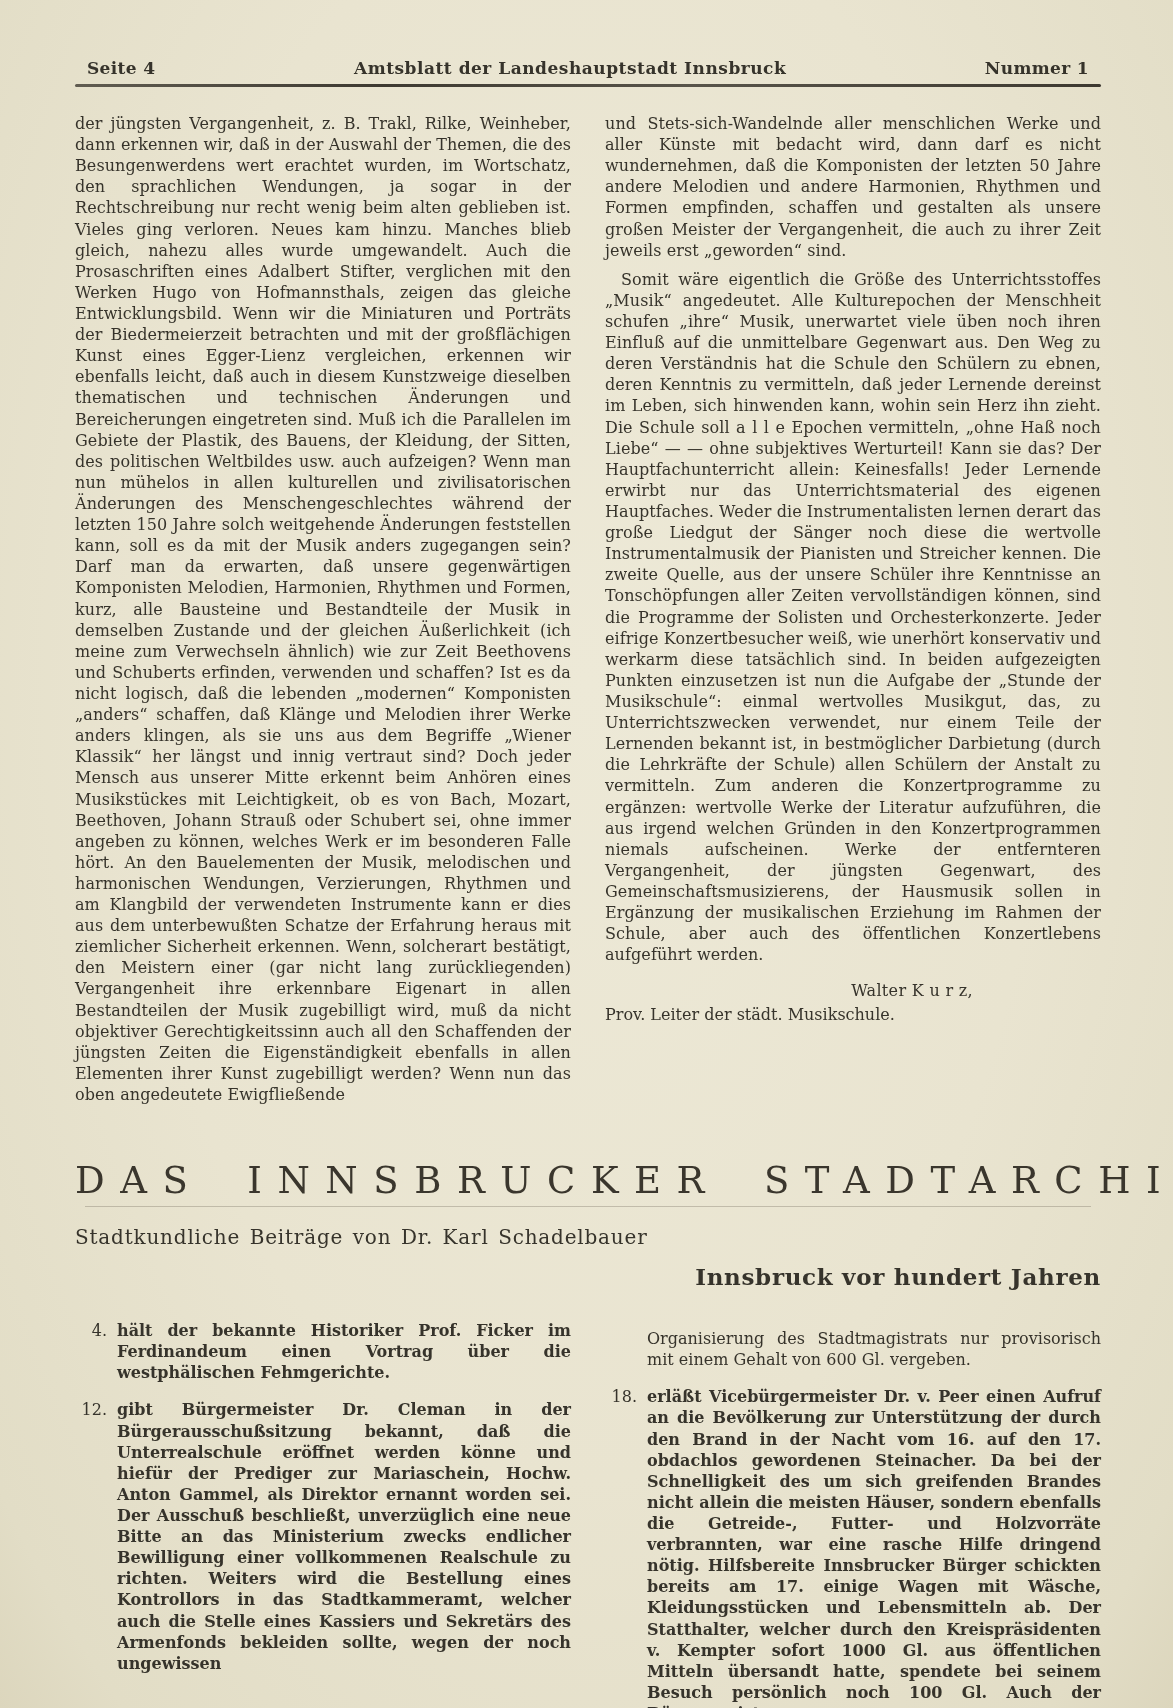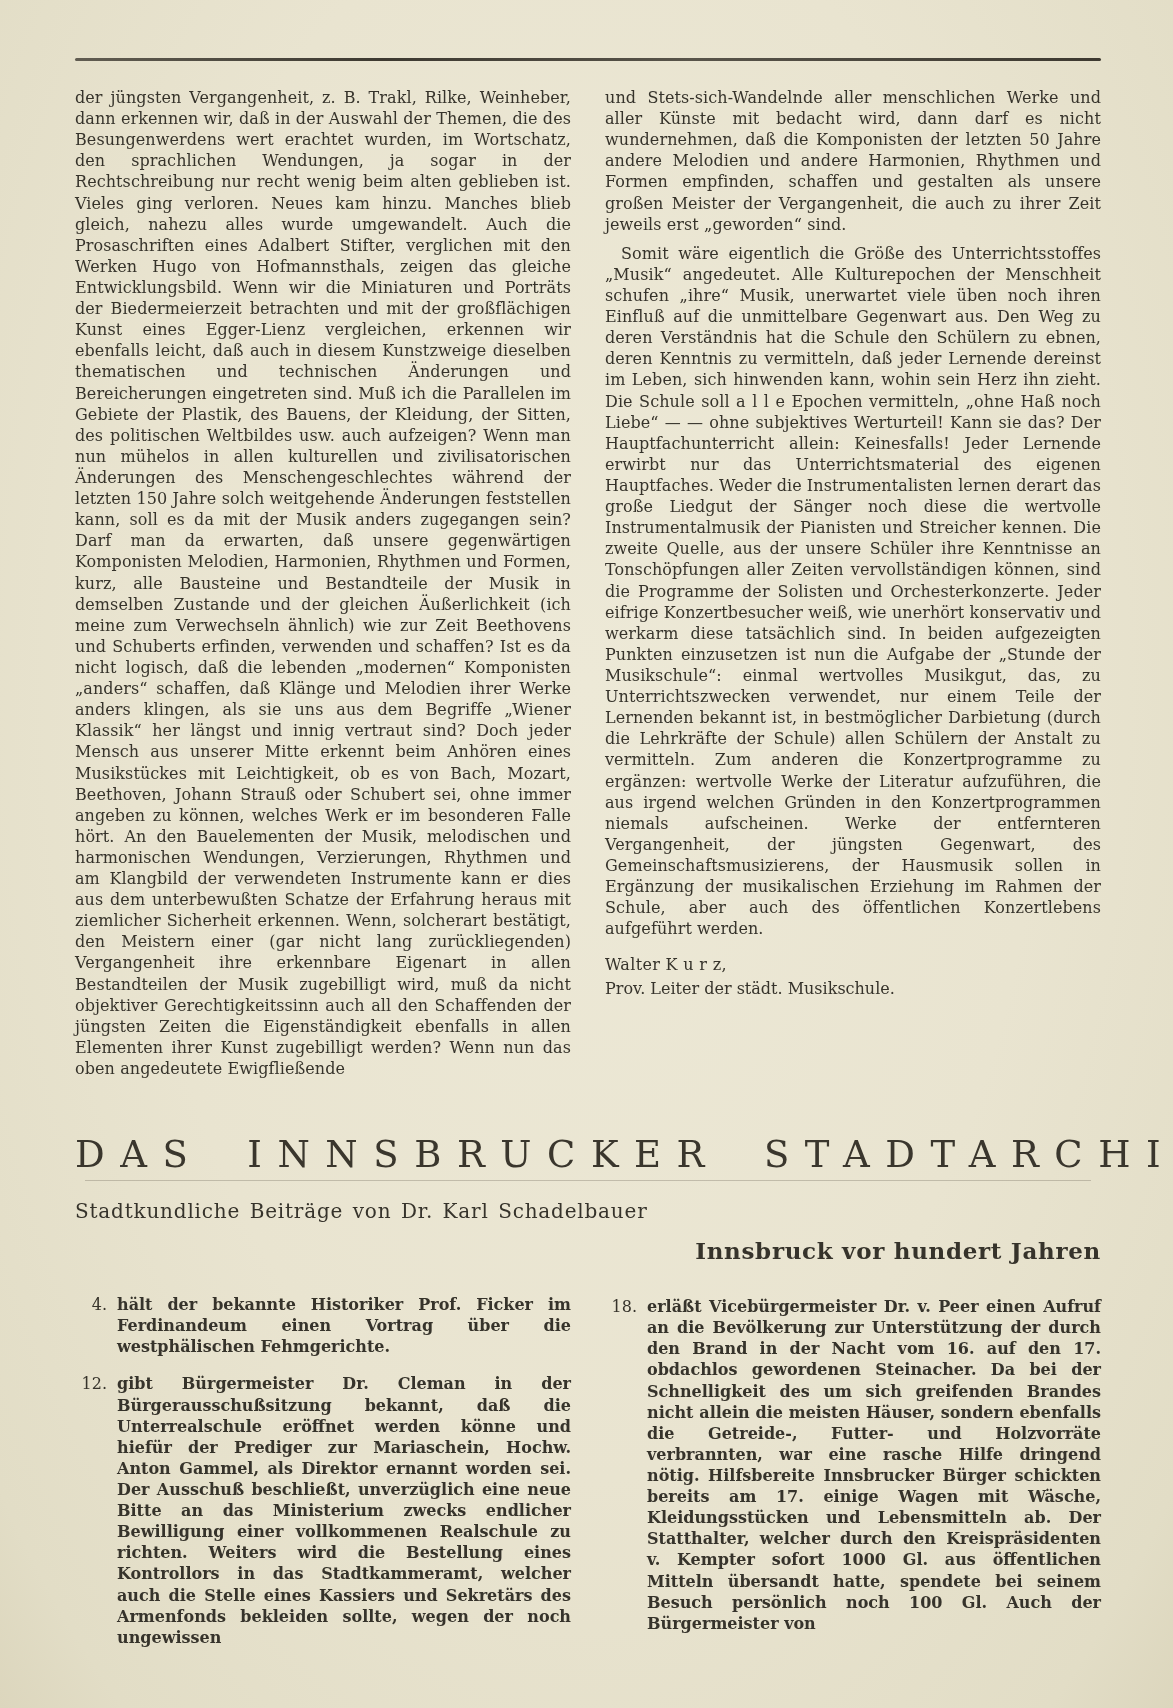--- a/index.html
+++ b/index.html
@@ -35,21 +35,21 @@
   .col { flex:1; min-width:0; }
   .body-text p {
     margin:0 0 8px 0;
     font-size:16px; line-height:1.32;
     text-align:justify;
     letter-spacing:.005em;
   }
   .body-text p.indent { text-indent:16px; }
   
   .signature { margin-top:14px; font-size:16px; line-height:1.5; }
-  .signature .sig-name { padding-right:128px; letter-spacing:.02em; }
+  .signature .sig-name { text-align:right; padding-right:128px; letter-spacing:.02em; }
   .signature .sig-role { text-align:left; padding-right:36px; }
   
   .stadtarchiv { margin-top:46px; }
   .sa-headline {
     text-align:center;
     font-size:37px; font-weight:normal;
     letter-spacing:.42em; word-spacing:.45em;
     color:#3a362d;
     margin:0 0 4px 0;
     white-space:nowrap;
@@ -78,20 +78,25 @@
     margin:6px 0 16px 42px;
     font-size:16px; line-height:1.32; text-align:justify;
   }
   .right-col-offset { padding-top:2px; }
 </style>
 </head>
 <body>
 
 <div class="page">
 
+  <div class="running-head">
+    <span>Seite 4</span>
+    <span class="center">Amtsblatt der Landeshauptstadt Innsbruck</span>
+    <span>Nummer 1</span>
+  </div>
   <div class="head-rule"></div>
 
   <div class="columns body-text">
     <div class="col">
       <p>der jüngsten Vergangenheit, z. B. Trakl, Rilke, Weinheber, dann erkennen wir, daß in der Auswahl der Themen, die des Besungenwerdens wert erachtet wurden, im Wortschatz, den sprachlichen Wendungen, ja sogar in der Rechtschreibung nur recht wenig beim alten geblieben ist. Vieles ging verloren. Neues kam hinzu. Manches blieb gleich, nahezu alles wurde umgewandelt. Auch die Prosaschriften eines Adalbert Stifter, verglichen mit den Werken Hugo von Hofmannsthals, zeigen das gleiche Entwicklungsbild. Wenn wir die Miniaturen und Porträts der Biedermeierzeit betrachten und mit der großflächigen Kunst eines Egger-Lienz vergleichen, erkennen wir ebenfalls leicht, daß auch in diesem Kunstzweige dieselben thematischen und technischen Änderungen und Bereicherungen eingetreten sind. Muß ich die Parallelen im Gebiete der Plastik, des Bauens, der Kleidung, der Sitten, des politischen Weltbildes usw. auch aufzeigen? Wenn man nun mühelos in allen kulturellen und zivilisatorischen Änderungen des Menschengeschlechtes während der letzten 150 Jahre solch weitgehende Änderungen feststellen kann, soll es da mit der Musik anders zugegangen sein? Darf man da erwarten, daß unsere gegenwärtigen Komponisten Melodien, Harmonien, Rhythmen und Formen, kurz, alle Bausteine und Bestandteile der Musik in demselben Zustande und der gleichen Äußerlichkeit (ich meine zum Verwechseln ähnlich) wie zur Zeit Beethovens und Schuberts erfinden, verwenden und schaffen? Ist es da nicht logisch, daß die lebenden „modernen“ Komponisten „anders“ schaffen, daß Klänge und Melodien ihrer Werke anders klingen, als sie uns aus dem Begriffe „Wiener Klassik“ her längst und innig vertraut sind? Doch jeder Mensch aus unserer Mitte erkennt beim Anhören eines Musikstückes mit Leichtigkeit, ob es von Bach, Mozart, Beethoven, Johann Strauß oder Schubert sei, ohne immer angeben zu können, welches Werk er im besonderen Falle hört. An den Bauelementen der Musik, melodischen und harmonischen Wendungen, Verzierungen, Rhythmen und am Klangbild der verwendeten Instrumente kann er dies aus dem unterbewußten Schatze der Erfahrung heraus mit ziemlicher Sicherheit erkennen. Wenn, solcherart bestätigt, den Meistern einer (gar nicht lang zurückliegenden) Vergangenheit ihre erkennbare Eigenart in allen Bestandteilen der Musik zugebilligt wird, muß da nicht objektiver Gerechtigkeitssinn auch all den Schaffenden der jüngsten Zeiten die Eigenständigkeit ebenfalls in allen Elementen ihrer Kunst zugebilligt werden? Wenn nun das oben angedeutete Ewigfließende</p>
     </div>
     <div class="col">
       <p>und Stets-sich-Wandelnde aller menschlichen Werke und aller Künste mit bedacht wird, dann darf es nicht wundernehmen, daß die Komponisten der letzten 50 Jahre andere Melodien und andere Harmonien, Rhythmen und Formen empfinden, schaffen und gestalten als unsere großen Meister der Vergangenheit, die auch zu ihrer Zeit jeweils erst „geworden“ sind.</p>
       <p class="indent">Somit wäre eigentlich die Größe des Unterrichtsstoffes „Musik“ angedeutet. Alle Kulturepochen der Menschheit schufen „ihre“ Musik, unerwartet viele üben noch ihren Einfluß auf die unmittelbare Gegenwart aus. Den Weg zu deren Verständnis hat die Schule den Schülern zu ebnen, deren Kenntnis zu vermitteln, daß jeder Lernende dereinst im Leben, sich hinwenden kann, wohin sein Herz ihn zieht. Die Schule soll a l l e Epochen vermitteln, „ohne Haß noch Liebe“ — — ohne subjektives Werturteil! Kann sie das? Der Hauptfachunterricht allein: Keinesfalls! Jeder Lernende erwirbt nur das Unterrichtsmaterial des eigenen Hauptfaches. Weder die Instrumentalisten lernen derart das große Liedgut der Sänger noch diese die wertvolle Instrumentalmusik der Pianisten und Streicher kennen. Die zweite Quelle, aus der unsere Schüler ihre Kenntnisse an Tonschöpfungen aller Zeiten vervollständigen können, sind die Programme der Solisten und Orchesterkonzerte. Jeder eifrige Konzertbesucher weiß, wie unerhört konservativ und werkarm diese tatsächlich sind. In beiden aufgezeigten Punkten einzusetzen ist nun die Aufgabe der „Stunde der Musikschule“: einmal wertvolles Musikgut, das, zu Unterrichtszwecken verwendet, nur einem Teile der Lernenden bekannt ist, in bestmöglicher Darbietung (durch die Lehrkräfte der Schule) allen Schülern der Anstalt zu vermitteln. Zum anderen die Konzertprogramme zu ergänzen: wertvolle Werke der Literatur aufzuführen, die aus irgend welchen Gründen in den Konzertprogrammen niemals aufscheinen. Werke der entfernteren Vergangenheit, der jüngsten Gegenwart, des Gemeinschaftsmusizierens, der Hausmusik sollen in Ergänzung der musikalischen Erziehung im Rahmen der Schule, aber auch des öffentlichen Konzertlebens aufgeführt werden.</p>
       <div class="signature">
@@ -115,20 +120,21 @@
           <p class="etext">hält der bekannte Historiker Prof. Ficker im Ferdinandeum einen Vortrag über die westphälischen Fehmgerichte.</p>
         </div>
 
         <div class="entry">
           <span class="num">12.</span>
           <p class="etext">gibt Bürgermeister Dr. Cleman in der Bürgerausschußsitzung bekannt, daß die Unterrealschule eröffnet werden könne und hiefür der Prediger zur Mariaschein, Hochw. Anton Gammel, als Direktor ernannt worden sei. Der Ausschuß beschließt, unverzüglich eine neue Bitte an das Ministerium zwecks endlicher Bewilligung einer vollkommenen Realschule zu richten. Weiters wird die Bestellung eines Kontrollors in das Stadtkammeramt, welcher auch die Stelle eines Kassiers und Sekretärs des Armenfonds bekleiden sollte, wegen der noch ungewissen</p>
         </div>
       </div>
 
       <div class="col right-col-offset">
+        <p class="continuation">Organisierung des Stadtmagistrats nur provisorisch mit einem Gehalt von 600 Gl. vergeben.</p>
 
         <div class="entry">
           <span class="num">18.</span>
           <p class="etext">erläßt Vicebürgermeister Dr. v. Peer einen Aufruf an die Bevölkerung zur Unterstützung der durch den Brand in der Nacht vom 16. auf den 17. obdachlos gewordenen Steinacher. Da bei der Schnelligkeit des um sich greifenden Brandes nicht allein die meisten Häuser, sondern ebenfalls die Getreide-, Futter- und Holzvorräte verbrannten, war eine rasche Hilfe dringend nötig. Hilfsbereite Innsbrucker Bürger schickten bereits am 17. einige Wagen mit Wäsche, Kleidungsstücken und Lebensmitteln ab. Der Statthalter, welcher durch den Kreispräsidenten v. Kempter sofort 1000 Gl. aus öffentlichen Mitteln übersandt hatte, spendete bei seinem Besuch persönlich noch 100 Gl. Auch der Bürgermeister von</p>
         </div>
       </div>
     </div>
   </div>
 
 </div>

